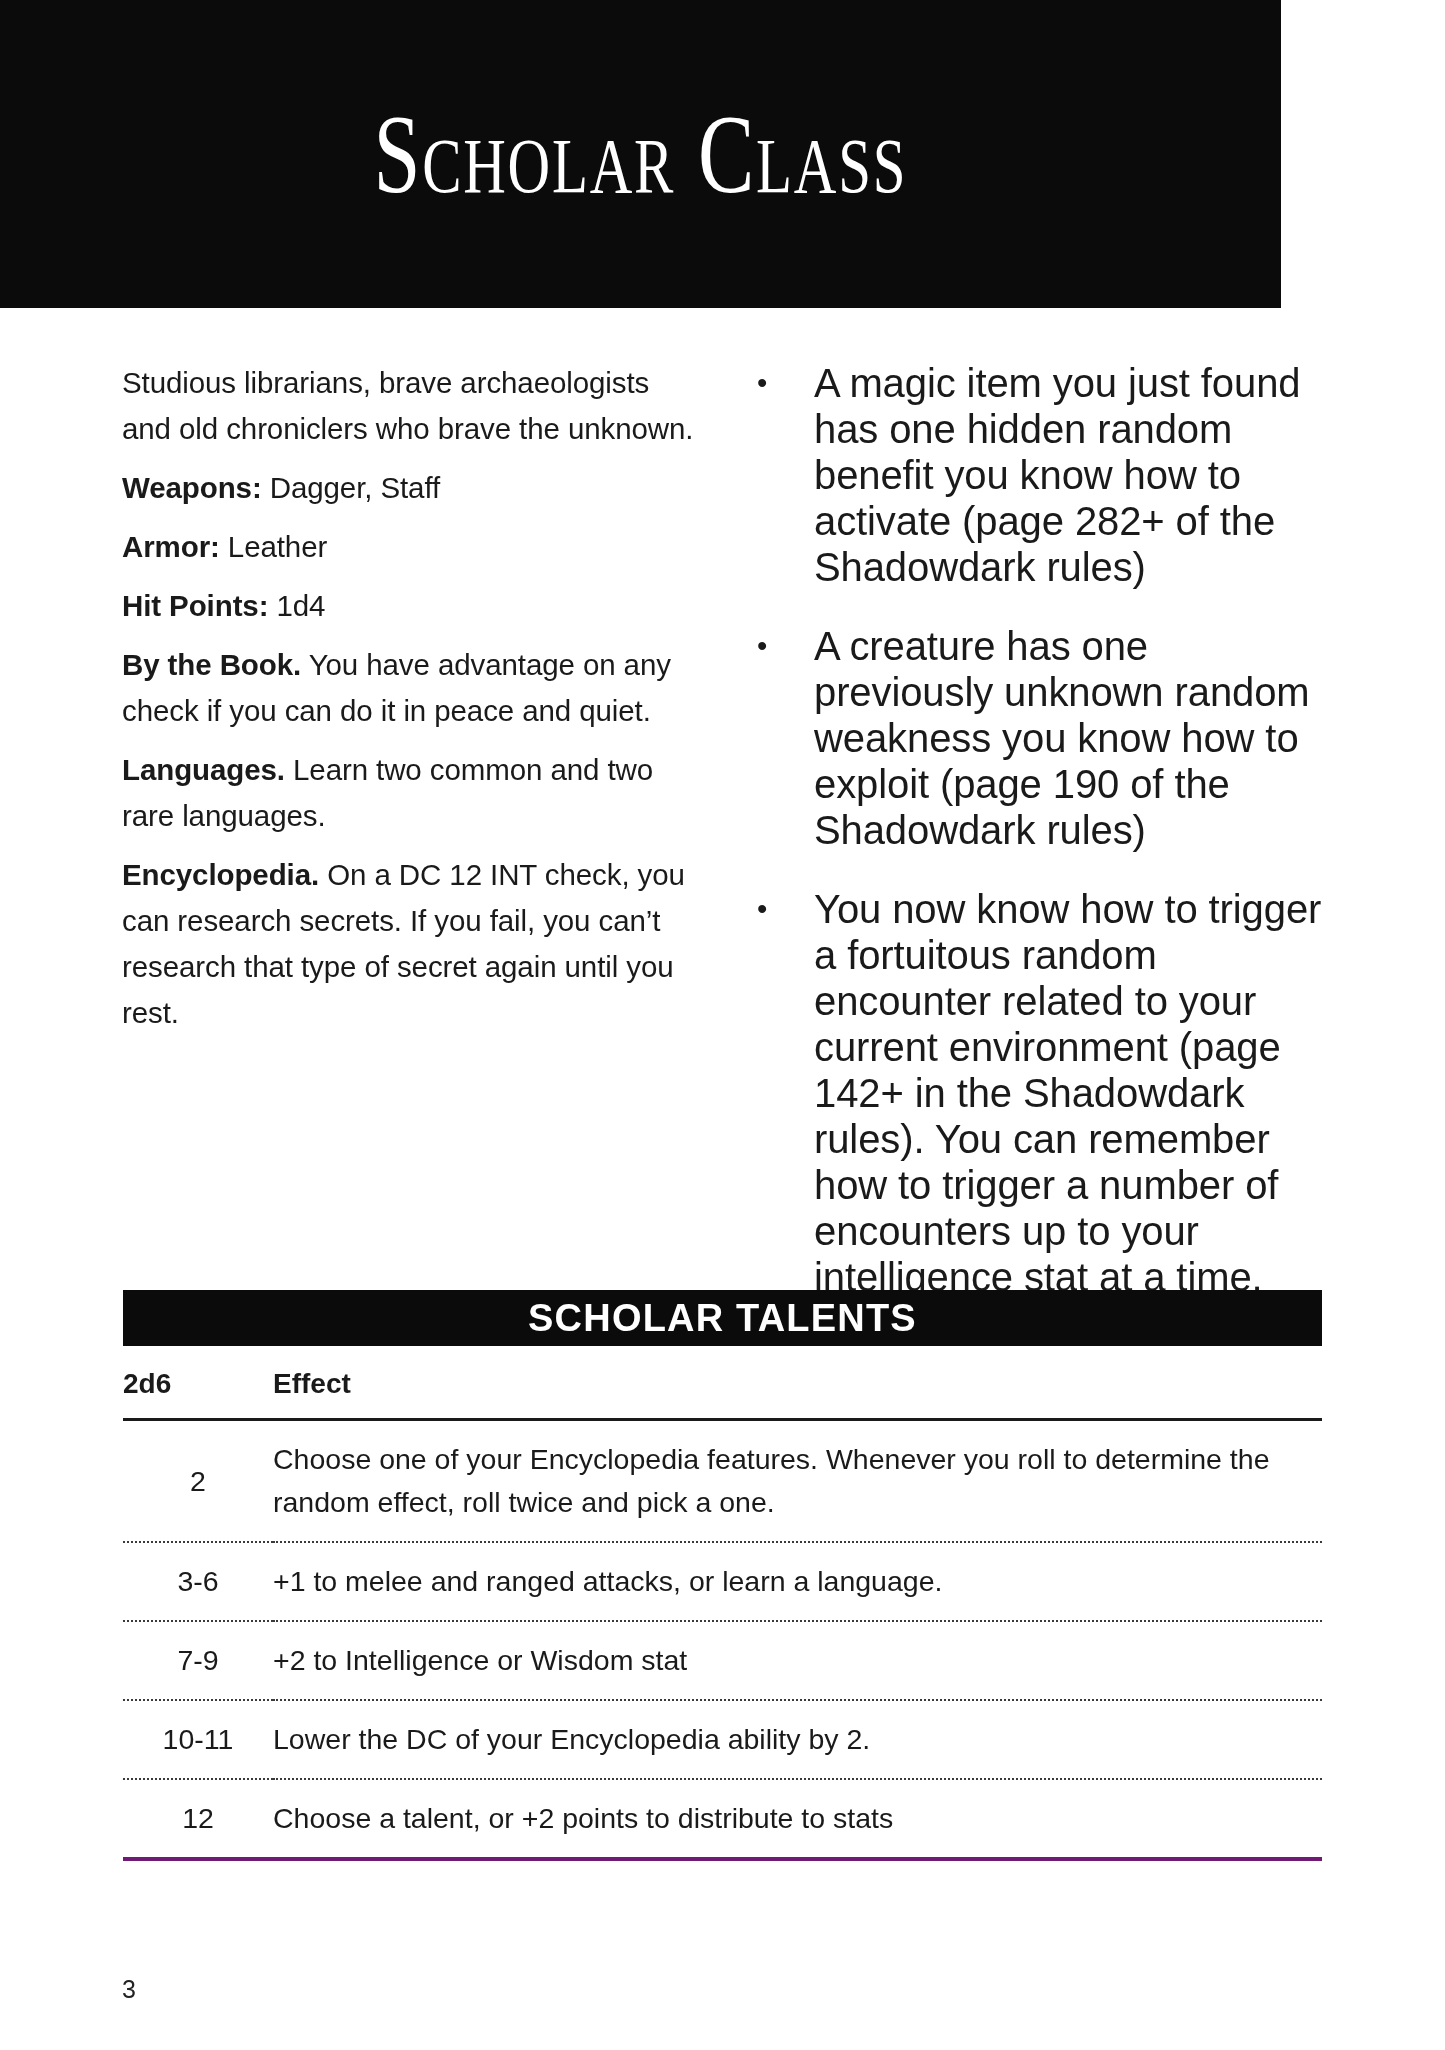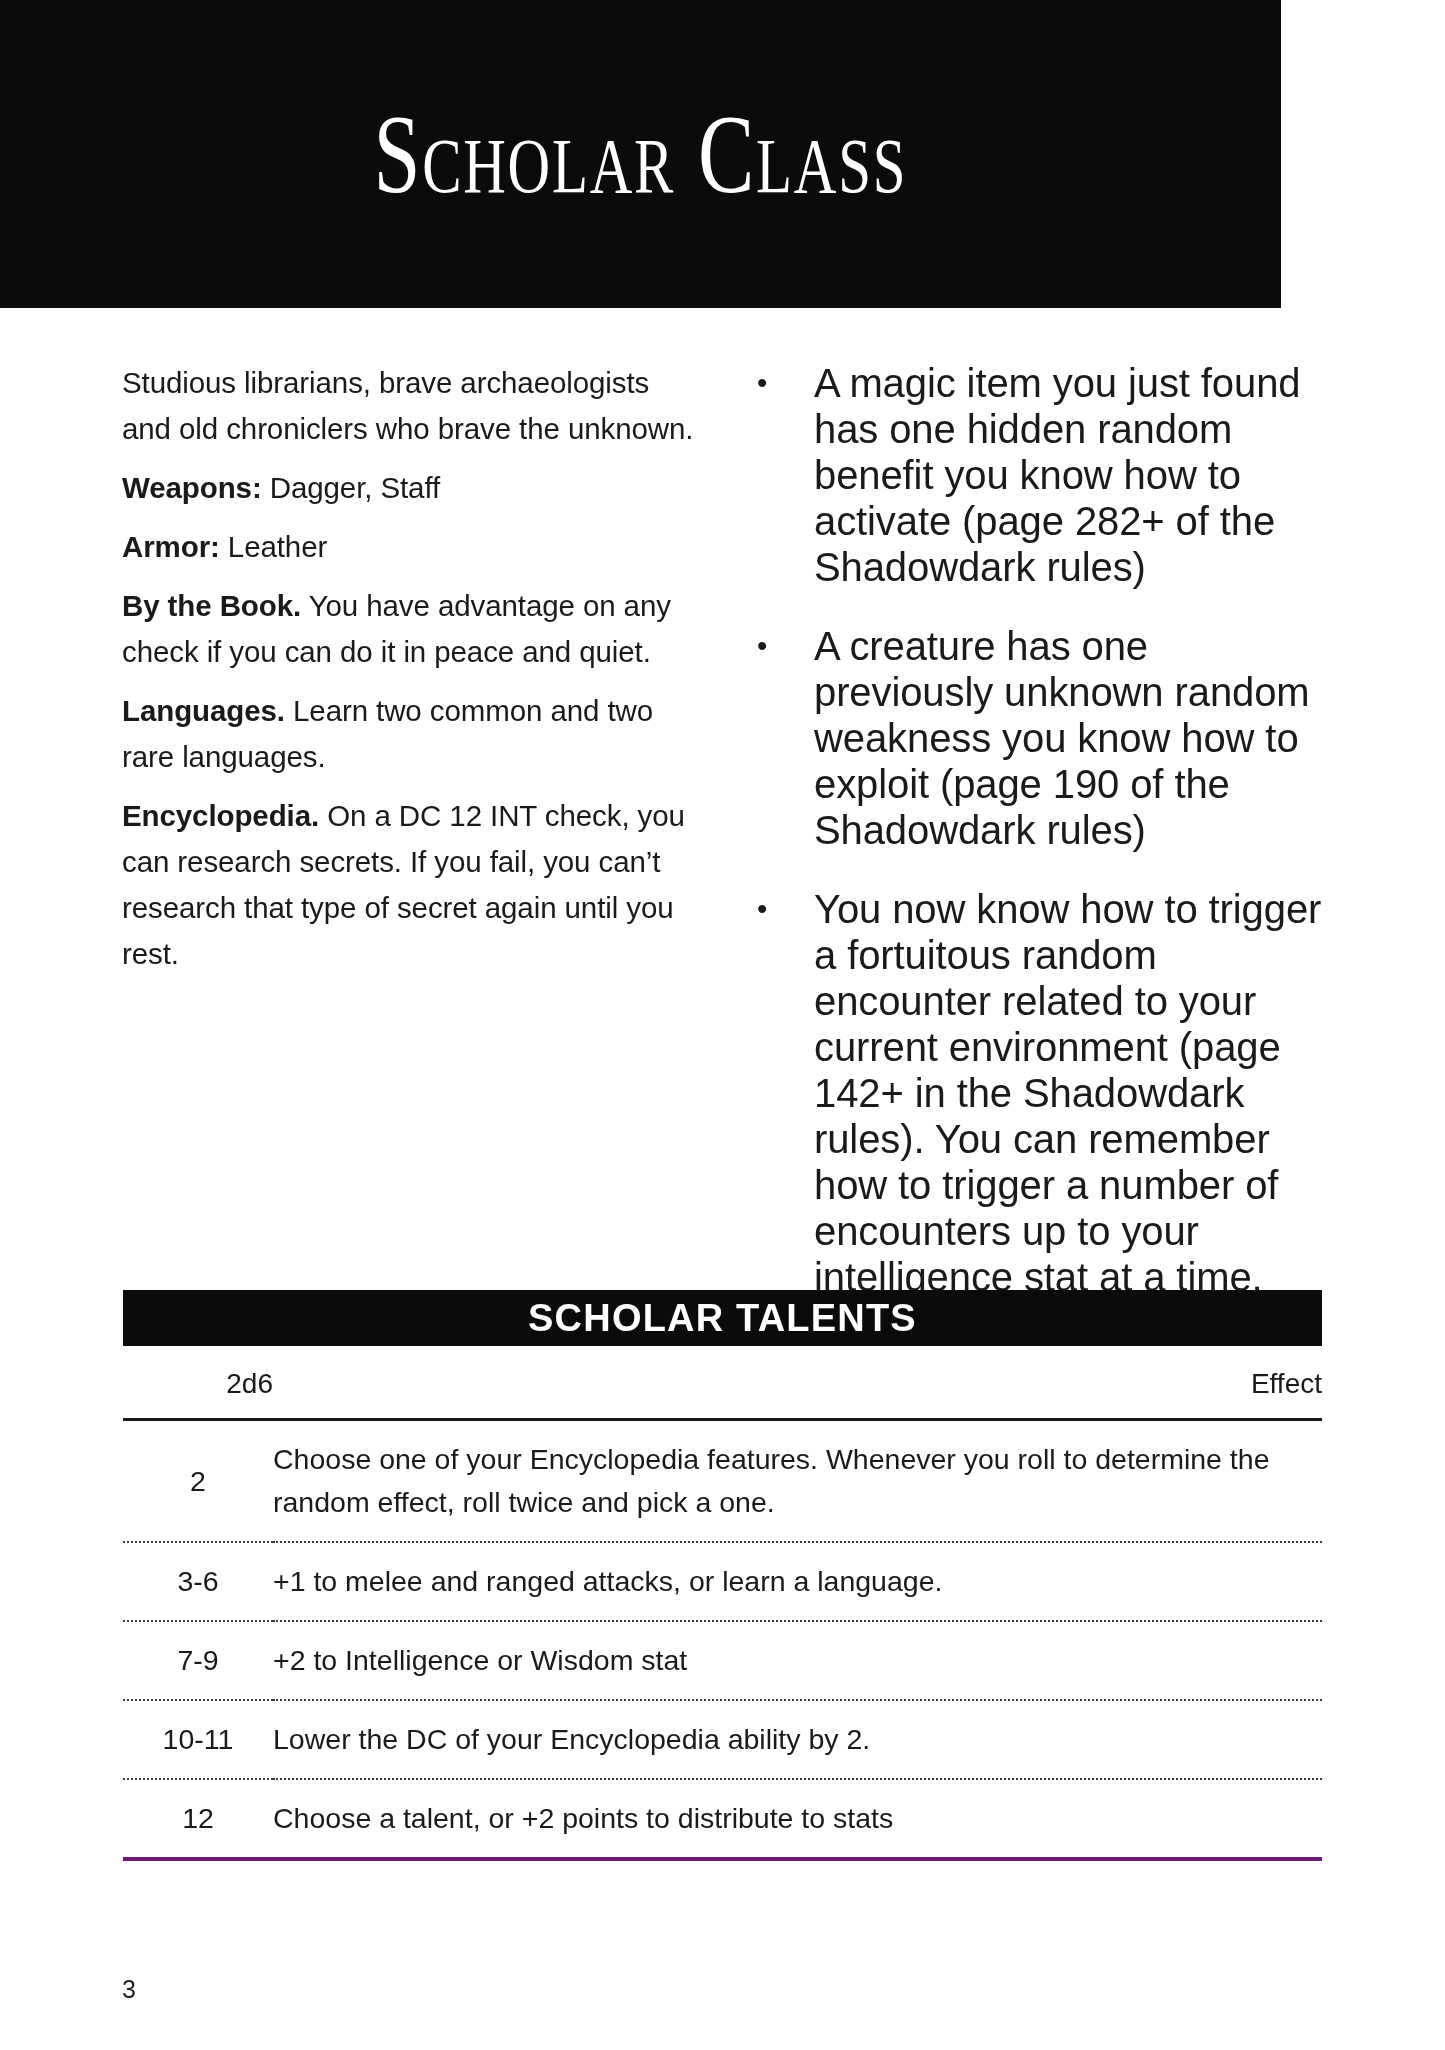--- a/index.html
+++ b/index.html
@@ -115,23 +115,23 @@
   table.talents {
     width: 100%;
     border-collapse: collapse;
     table-layout: fixed;
   }
   table.talents col.c-roll { width: 150px; }
   table.talents col.c-effect { width: auto; }
 
   table.talents thead th {
     font-size: 28px;
-    font-weight: 400;
+    font-weight: 700;
     padding: 22px 0 18px 0;
-    text-align: right;
+    text-align: left;
     border-bottom: 3px solid #1a1a1a;
   }
   th.roll-head {
     text-align: center;
   }
   th.effect-head {
     padding-left: 3px;
   }
 
   table.talents tbody td {
@@ -172,20 +172,21 @@
 <div id="body-columns">
 
   <div class="col" id="left-column">
 
     <p class="para">Studious librarians, brave archaeologists and old chroniclers who brave the unknown.</p>
 
     <p class="para"><b>Weapons:</b><span> Dagger, Staff</span></p>
 
     <p class="para"><b>Armor:</b><span> Leather</span></p>
 
+    <p class="para"><b>Hit Points:</b><span> 1d4</span></p>
 
     <p class="para"><b>By the Book.</b><span> You have advantage on any check if you can do it in peace and quiet.</span></p>
 
     <p class="para"><b>Languages.</b><span> Learn two common and two rare languages.</span></p>
 
     <p class="para"><b>Encyclopedia.</b><span> On a DC 12 INT check, you can research secrets. If you fail, you can’t research that type of secret again until you rest.</span></p>
 
   </div>
 
   <div class="col" id="right-column">

